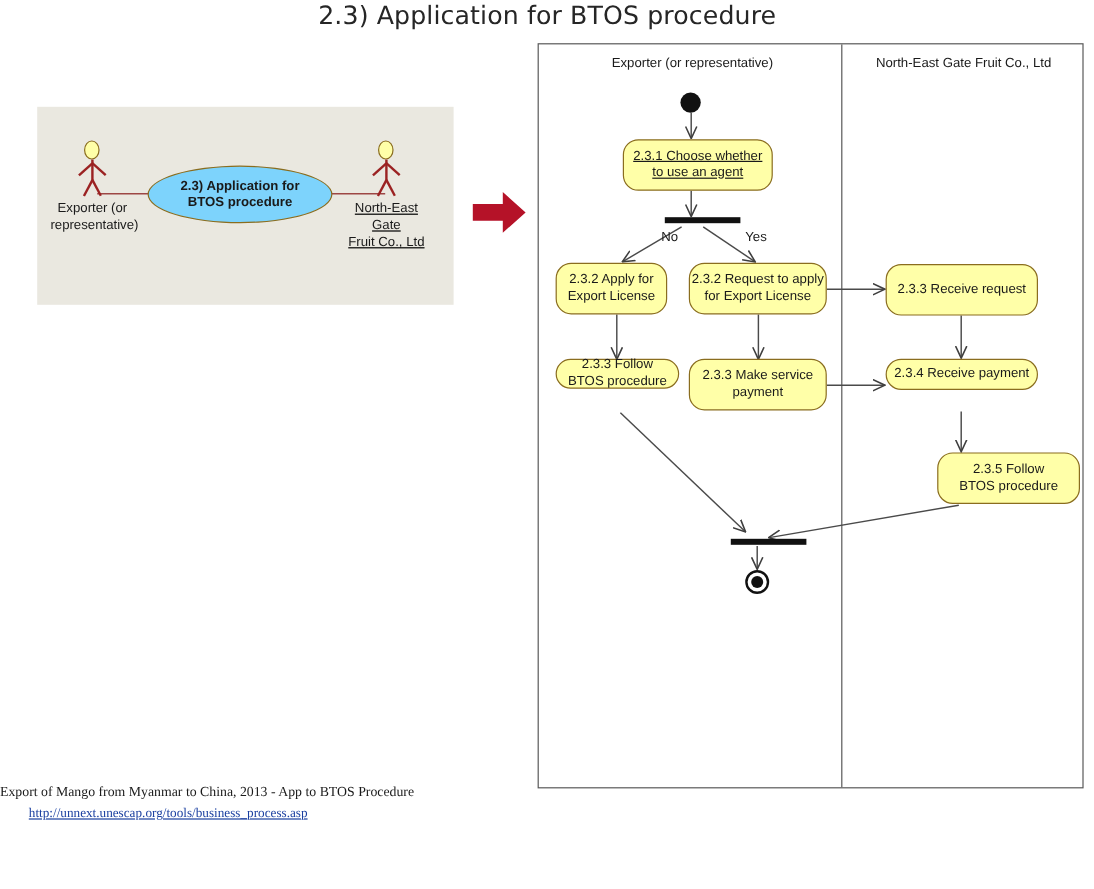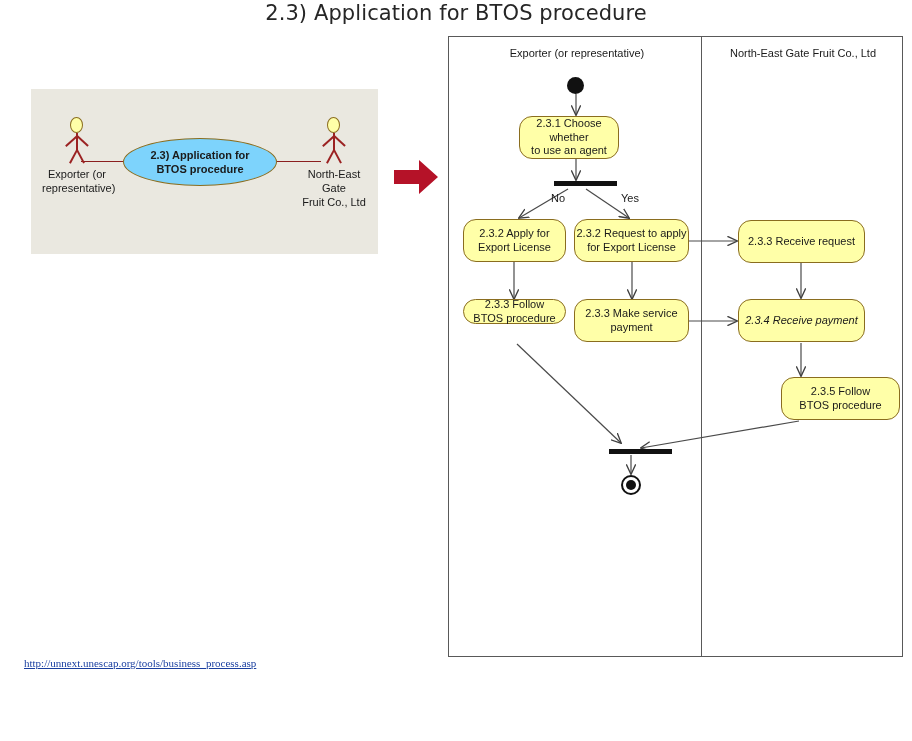--- a/index.html
+++ b/index.html
@@ -81,21 +81,21 @@
   .uc-actor .leg-l { left: 16.2px; top: 33px; transform: rotate(28deg); transform-origin: top center; }
   .uc-actor .leg-r { left: 16.2px; top: 33px; transform: rotate(-28deg); transform-origin: top center; }
   .uc-actor .uc-label {
     margin-top: 2px;
     font-size: 11px;
     color: #1a1a1a;
     line-height: 14px;
     white-space: pre-line;
   }
   #uc-actor-exporter { left: 11px; top: 28px; }
-  #uc-actor-company  { left: 268px; top: 28px; }
+  #uc-actor-company  { left: 256px; top: 28px; text-decoration: underline; }
 
   #uc-ellipse {
     position: absolute;
     left: 92px;
     top: 49px;
     width: 154px;
     height: 48px;
     background: #7dd3fc;
     border: 1.4px solid #8a6d1f;
     border-radius: 50%;
@@ -316,47 +316,48 @@
       <path d="M68,307 L172,406"></path>
 
       <path d="M350,384 L192,411"></path>
 
       <path d="M182,418 L182,437"></path>
     </g>
   </svg>
 
   <div class="start-node" style="left:118px; top:40px;"></div>
 
-  <div class="act-node" style="left:70px; top:79px; width:100px; height:43px;">2.3.1 Choose whether
+  <div class="act-node" style="left:70px; top:79px; width:125px; height:43px;text-decoration:underline;">2.3.1 Choose whether
 to use an agent</div>
 
   <div class="bar" style="left:105px; top:144px; width:63px;"></div>
 
   <div class="guard-label" style="left:62px; top:155px;padding-left:40px;">No</div>
   <div class="guard-label" style="left:172px; top:155px;">Yes</div>
 
-  <div class="act-node" style="left:14px; top:182px; width:103px; height:43px;">2.3.2 Apply for
+  <div class="act-node" style="left:14px; top:182px; width:93px; height:43px;">2.3.2 Apply for
 Export License</div>
 
   <div class="act-node" style="left:125px; top:182px; width:115px; height:43px;">2.3.2 Request to apply
 for Export License</div>
 
   <div class="act-node" style="left:289px; top:183px; width:127px; height:43px;">2.3.3 Receive request</div>
 
   <div class="act-node" style="left:14px; top:262px; width:103px; height:25px;">2.3.3 Follow
 BTOS procedure</div>
 
   <div class="act-node" style="left:125px; top:262px; width:115px; height:43px;">2.3.3 Make service
 payment</div>
 
-  <div class="act-node" style="left:289px; top:262px; width:127px; height:43px;font-style:italic;">2.3.4 Receive payment</div>
+  <div class="act-node" style="left:289px; top:262px; width:127px; height:26px;">2.3.4 Receive payment</div>
 
   <div class="act-node" style="left:293px; top:340px; width:119px; height:43px;margin-left:39px;">2.3.5 Follow
 BTOS procedure</div>
 
   <div class="bar" style="left:160px; top:412px; width:63px;"></div>
 
   <div class="end-node" style="left:172px; top:438px;"></div>
 </div>
 
 <div id="footer">
+  <div id="footer-caption">Export of Mango from Myanmar to China, 2013 - App to BTOS Procedure</div>
   <a id="footer-link" href="#">http://unnext.unescap.org/tools/business_process.asp</a>
 </div>
 
 </body></html>

